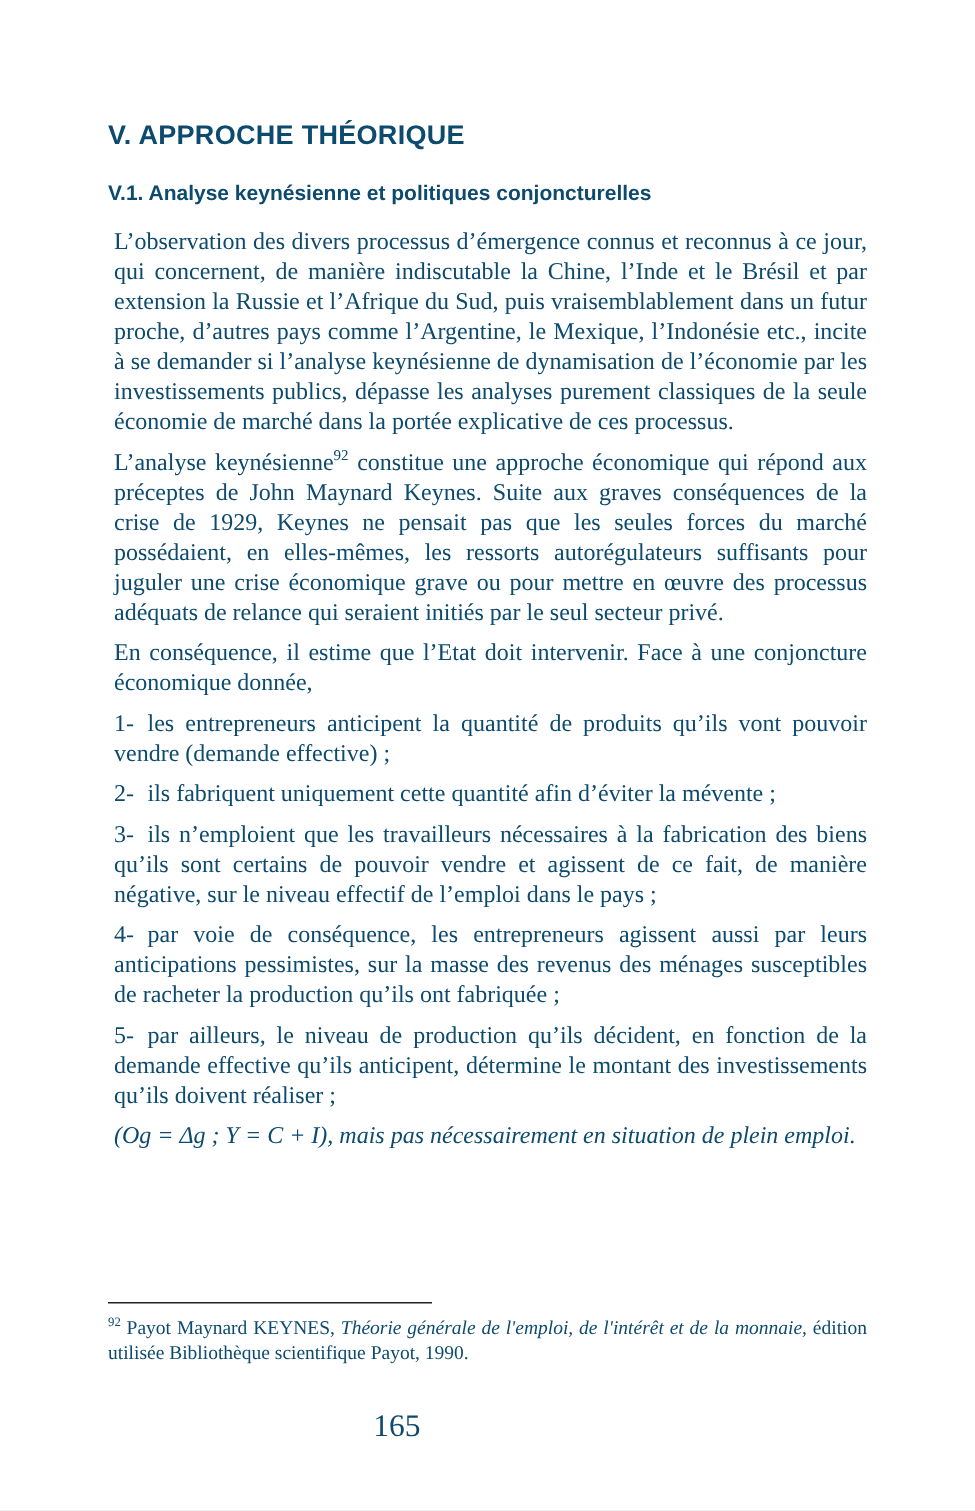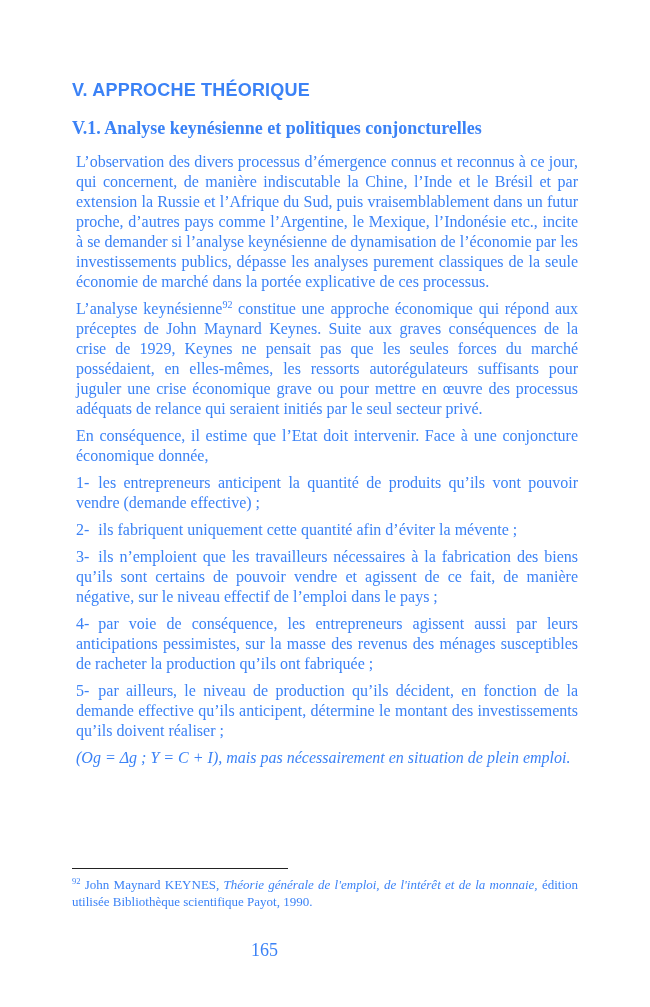--- a/index.html
+++ b/index.html
@@ -2,43 +2,43 @@
 <html><head>
 <meta charset="utf-8">
 <style>
   html, body { margin: 0; padding: 0; background: #e8e8e8; }
   .page {
     position: relative;
     width: 650px;
     height: 1007px;
     margin: 0 auto;
     background: #ffffff;
-    color: #3b82f6;
+    color: #0c4a6e;
     font-family: "Liberation Serif", "DejaVu Serif", serif;
     overflow: hidden;
     box-sizing: border-box;
   }
   .content {
     position: absolute;
     left: 72px;
     top: 80px;
     width: 506px;
   }
   .heading {
     font-family: "Liberation Sans", "DejaVu Sans", sans-serif;
     font-weight: bold;
     font-size: 18px;
     line-height: 20px;
     letter-spacing: 0.2px;
     margin: 0 0 20px 0;
   }
   .subheading {
-    font-family: Liberation Serif, serif;
+    font-family: Liberation Sans, sans-serif;
     font-weight: bold;
-    font-size: 18px;
+    font-size: 14px;
     line-height: 17px;
     margin: 0 0 15px 0;
   }
   .para {
     font-size: 16px;
     line-height: 20px;
     text-align: justify;
     margin: 0 0 7px 4px;
   }
   .para sup {
@@ -77,21 +77,21 @@
     font-size: 8.5px;
     line-height: 0;
     vertical-align: super;
   }
   .page-number {
     position: absolute;
     left: 0;
     top: 940px;
     width: 529px;
     text-align: center;
-    font-size: 18px;
+    font-size: 21px;
     line-height: 20px;
   }
 </style>
 </head>
 <body>
 
 <div class="page">
   <div class="content">
 
     <h1 class="heading">V. APPROCHE THÉORIQUE</h1>
@@ -114,17 +114,17 @@
 
     <p class="para item"><span class="num">5-</span><span>par ailleurs, le niveau de production qu’ils décident, en fonction de la demande effective qu’ils anticipent, détermine le montant des investissements qu’ils doivent réaliser ;</span></p>
 
 
     <p class="para formula-para">(Og = Δg ; Y = C + I), mais pas nécessairement en situation de plein emploi.</p>
 
   </div>
 
   <div class="footnote-block">
     <hr class="footnote-rule">
-    <p class="footnote"><sup>92</sup><span> John Maynard KEYNES, </span><i>Théorie générale de l'emploi, de l'intérêt et de la monnaie,</i><span> édition utilisée Bibliothèque scientifique Payot, 1990.</span></p>
+    <p class="footnote"><sup>92</sup><span> Payot Maynard KEYNES, </span><i>Théorie générale de l'emploi, de l'intérêt et de la monnaie,</i><span> édition utilisée Bibliothèque scientifique Payot, 1990.</span></p>
   </div>
 
   <div class="page-number">165</div>
 </div>
 
 </body></html>

